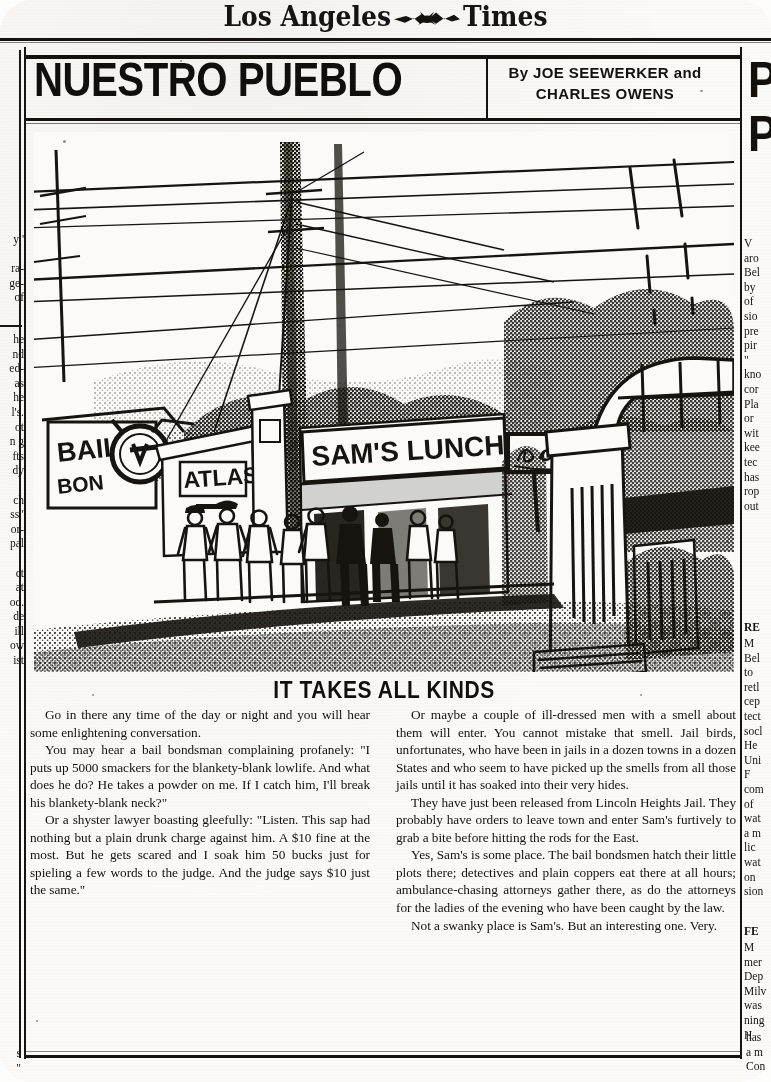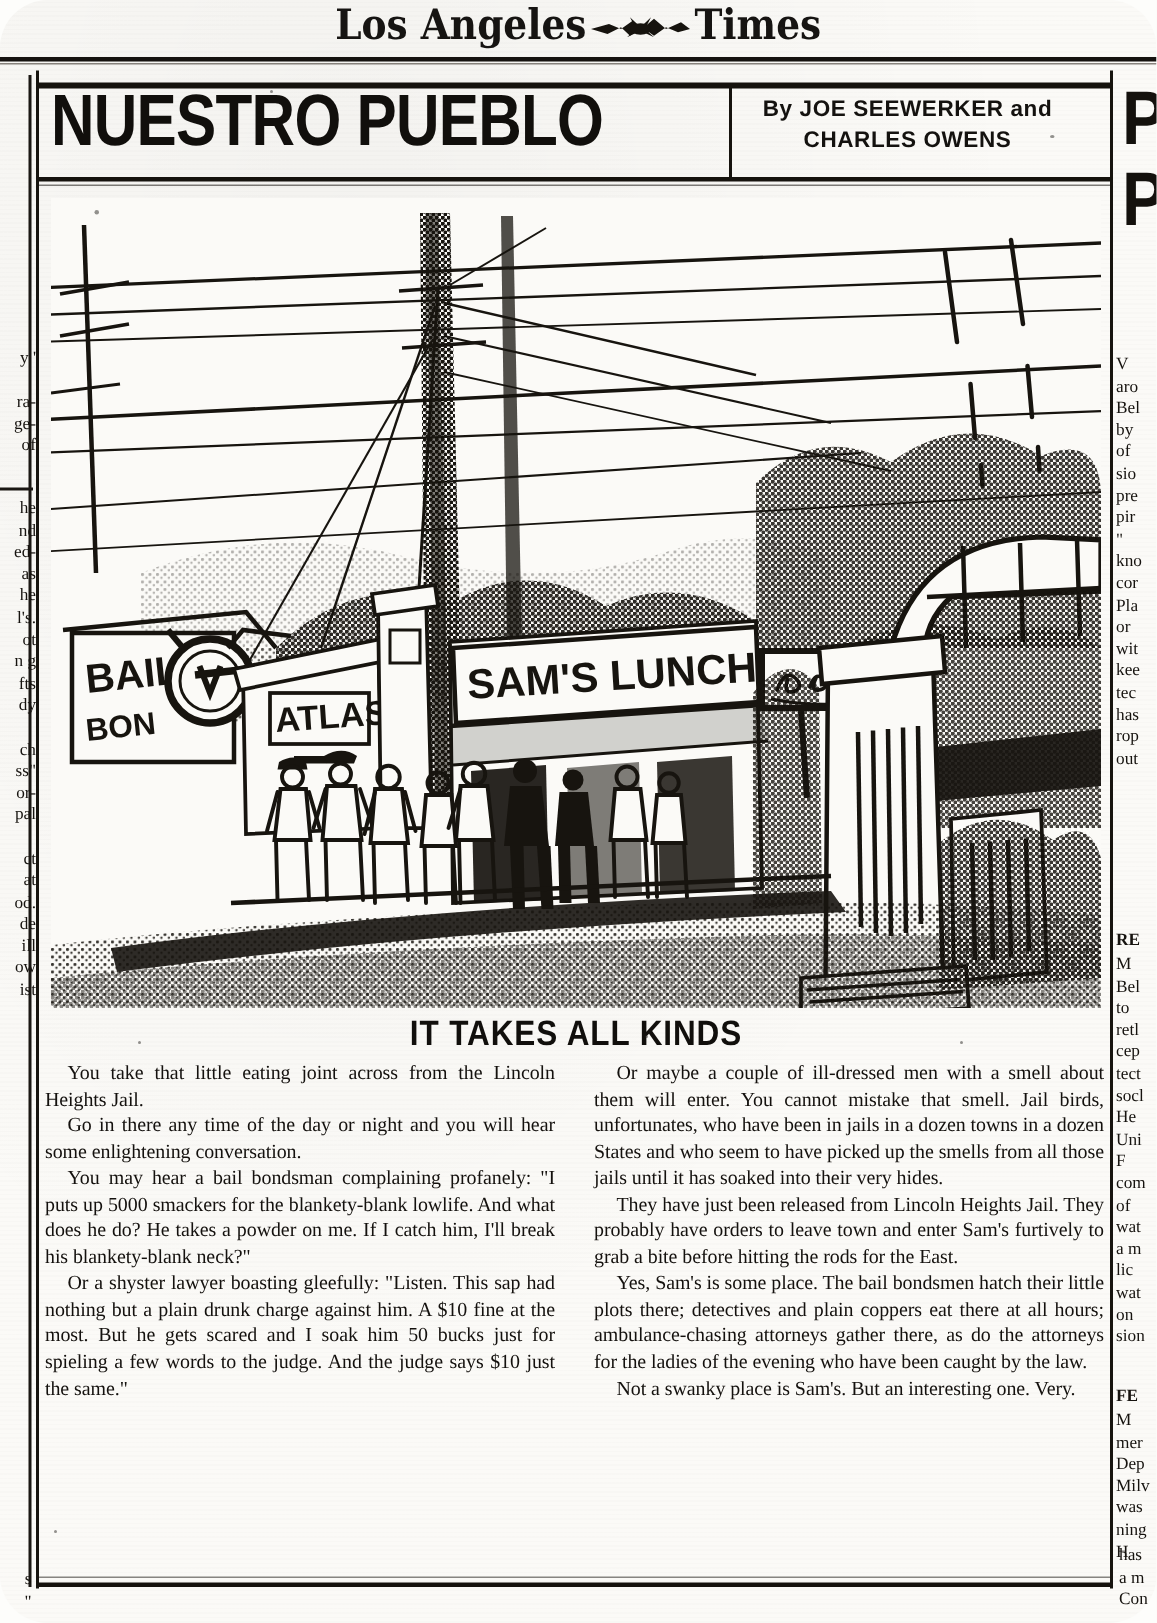--- a/index.html
+++ b/index.html
@@ -523,21 +523,20 @@
       </g>
     </svg>
   </div>
 
   <div id="subhead">
     <span>IT TAKES ALL KINDS</span>
   </div>
 
   <div id="body-cols">
     <div class="col" id="col-left">
-      <p>You take that little eating joint across from the Lincoln Heights Jail.</p>
       <p>Go in there any time of the day or night and you will hear some enlightening conversation.</p>
       <p>You may hear a bail bondsman complaining profanely:  "I puts up 5000 smackers for the blankety-blank lowlife.  And what does he do?  He takes a powder on me.  If I catch him, I'll break his blankety-blank neck?"</p>
       <p>Or a shyster lawyer boasting gleefully: "Listen.  This sap had nothing but a plain drunk charge against him.  A $10 fine at the most.  But he gets scared and I soak him 50 bucks just for spieling a few words to the judge.  And the judge says $10 just the same."</p>
     </div>
     <div class="col" id="col-right">
       <p>Or maybe a couple of ill-dressed men with a smell about them will enter.  You cannot mistake that smell.  Jail birds, unfortunates, who have been in jails in a dozen towns in a dozen States and who seem to have picked up the smells from all those jails until it has soaked into their very hides.</p>
       <p>They have just been released from Lincoln Heights Jail.  They probably have orders to leave town and enter Sam's furtively to grab a bite before hitting the rods for the East.</p>
       <p>Yes, Sam's is some place.  The bail bondsmen hatch their little plots there; detectives and plain coppers eat there at all hours; ambulance-chasing attorneys gather there, as do the attorneys for the ladies of the evening who have been caught by the law.</p>
       <p>Not a swanky place is Sam's.  But an interesting one.  Very.</p>
     </div>

